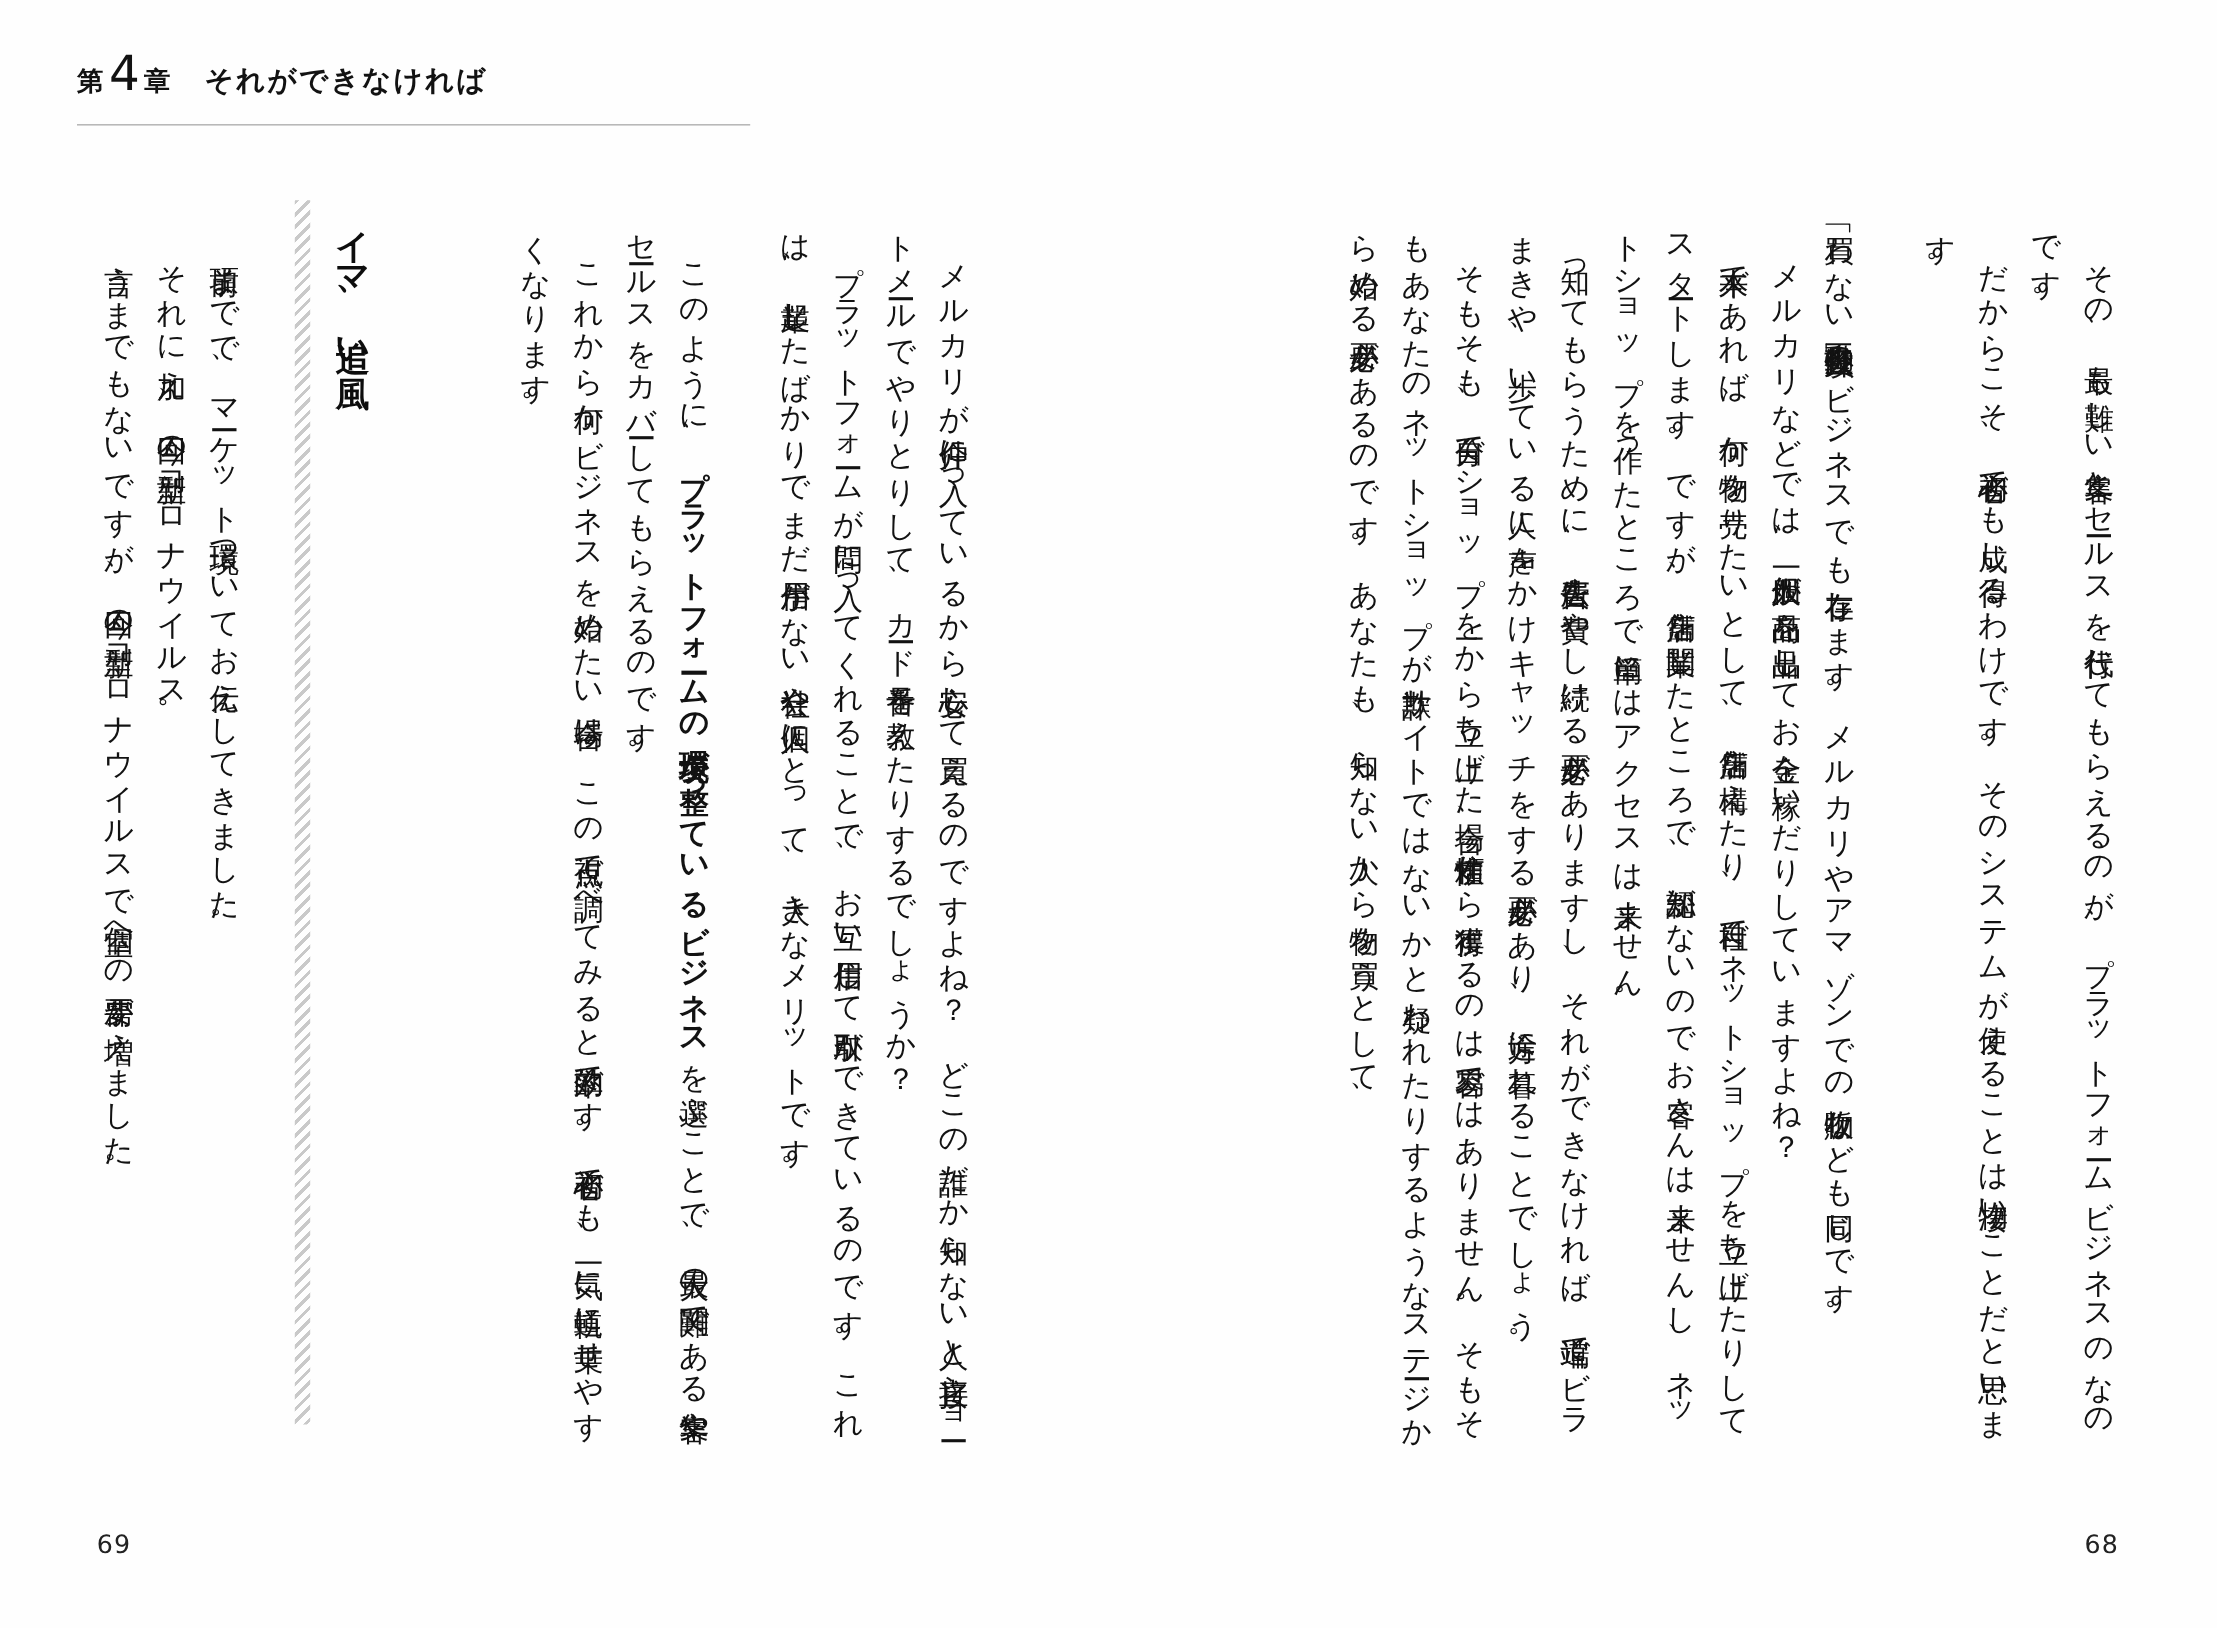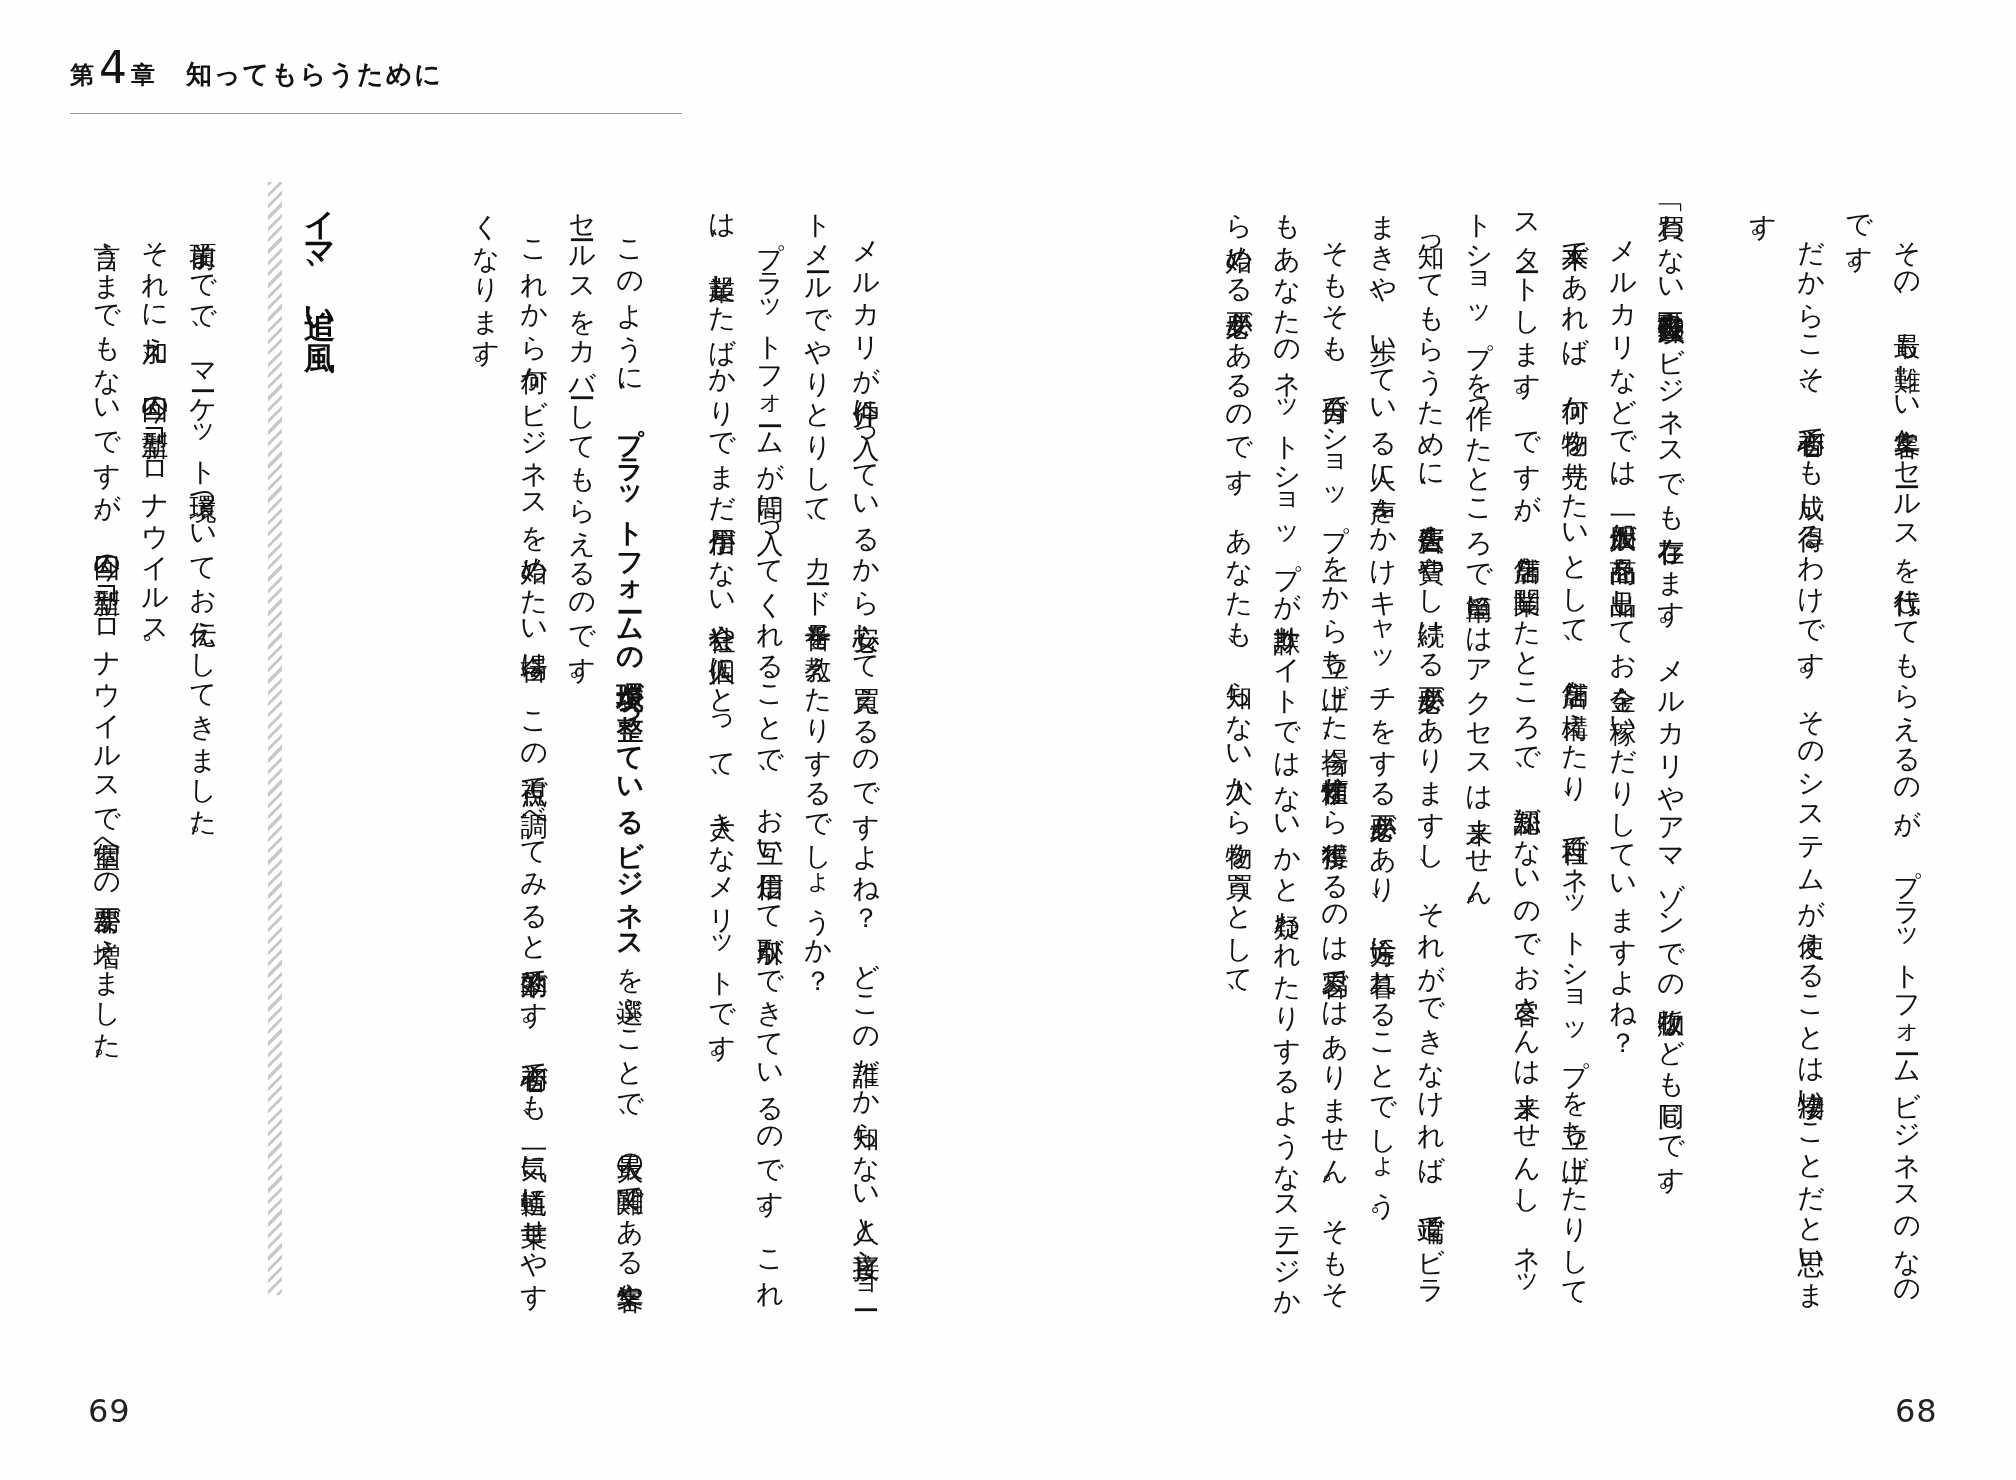--- a/index.html
+++ b/index.html
@@ -41,35 +41,35 @@
     color:#0d0d0d;
   }
   .hatch-bar{
     position:absolute;top:182px;left:268px;width:14px;height:1113px;
     background:repeating-linear-gradient(135deg,#c9c9c9 0 3px,transparent 3px 8px);
   }
   
   .page-number{
     position:absolute;top:1392px;
     font-family:"DejaVu Sans","Liberation Sans",sans-serif;
-    font-size:32px;color:#222;letter-spacing:1px;
+    font-size:23px;color:#222;letter-spacing:1px;
   }
   #page-number-left{left:88px;}
   #page-number-right{left:1895px;text-align:center;}
 </style>
 </head>
 <body>
 
 <div class="sheet">
 
   <div class="chapter-header">
     <span class="chapter-prefix">第</span>
     <span class="chapter-number">4</span>
     <span class="chapter-suffix">章</span>
-    <span class="chapter-title">知ってもらうために</span>
+    <span class="chapter-title">それができなければ</span>
   </div>
   <div class="header-rule"></div>
 
   <div id="right-flow" class="vflow">
       <p class="indent"><span>その、最も難しい集客とセールスを代行してもらえるのが、プラットフォームビジネスのなのです。</span></p>
       <p class="indent"><span>だからこそ、初心者でも成し得るわけです。そのシステムが使えることは物凄いことだと思います。</span></p>
       <p class="group-start"><span>「買わない不動産投資」以外のビジネスでも存在します。メルカリやアマゾンでの物販なども同じです。</span></p>
       <p class="indent"><span>メルカリなどでは、一般個人が商品を出品してお金を稼いだりしていますよね？</span></p>
       <p class="indent"><span>本来であれば、何か物を売りたいとして、店舗を構えたり、自社でネットショップを立ち上げたりしてスタートします。ですが、店舗を開業したところで、認知がないのでお客さんは来ませんし、ネットショップを作ったところで簡単にはアクセスは来ません。</span></p>
       <p class="indent"><span>知ってもらうために、広告費を費やし続ける必要がありますし、それができなければ、道端でビラまきや、歩いている人に声をかけキャッチをする必要があり、途方に暮れることでしょう。</span></p>

